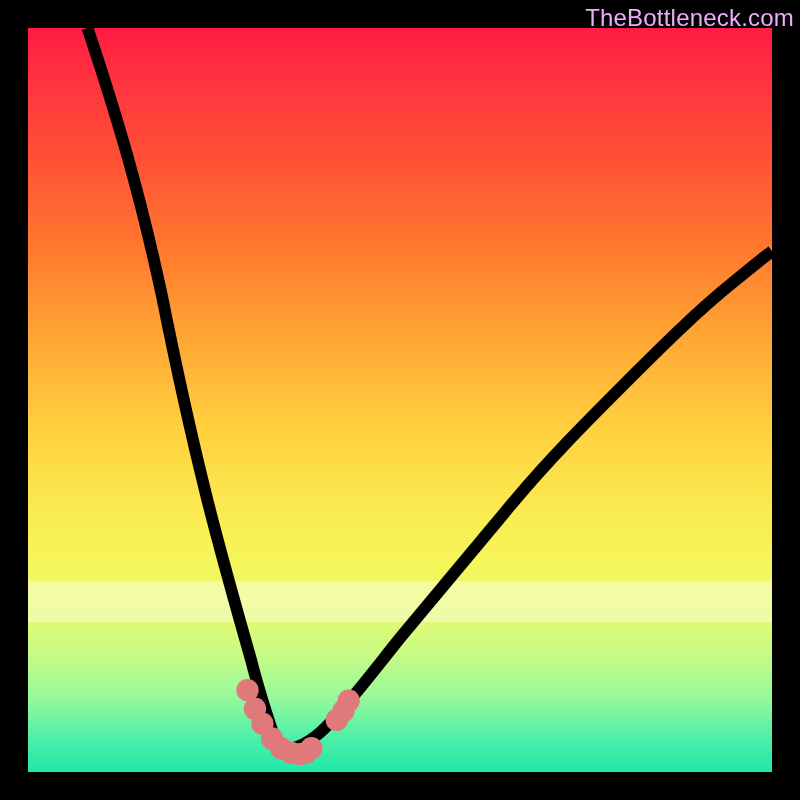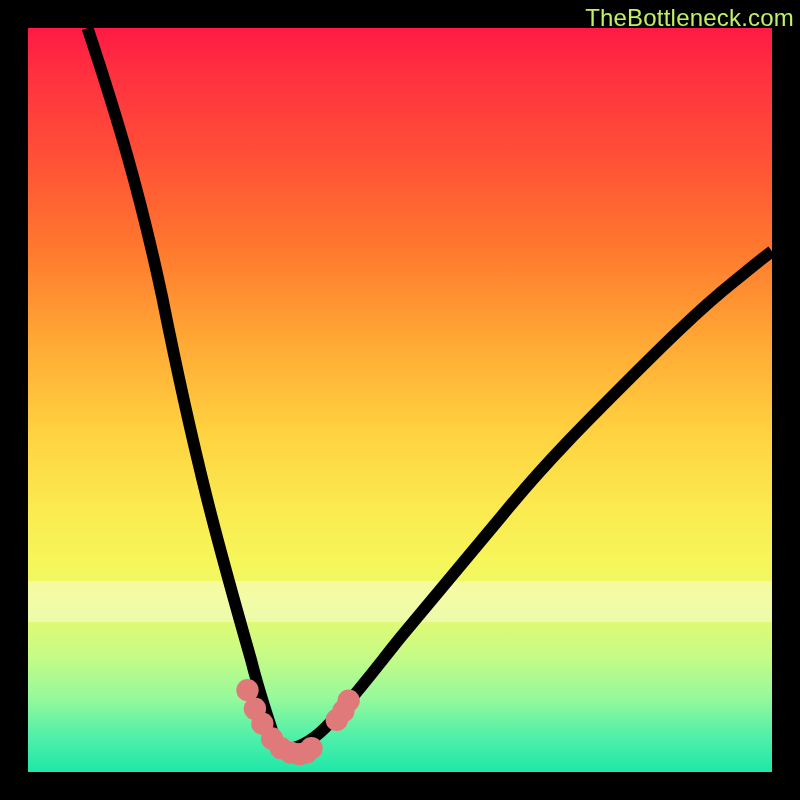--- a/index.html
+++ b/index.html
@@ -47,21 +47,21 @@
   }
   .band.pale {
     background: rgba(255,255,255,0.40);
   }
   .band.band1 { top: 74.3%; height: 5.6%; }
 
   .watermark {
     position: absolute;
     top: 4px;
     right: 6px;
-    color: #bef264;
+    color: #f0abfc;
     font-size: 24px;
     font-weight: 500;
     letter-spacing: 0.2px;
   }
   svg.curve {
     position: absolute;
     left: 0;
     top: 0;
     width: 100%;
     height: 100%;

